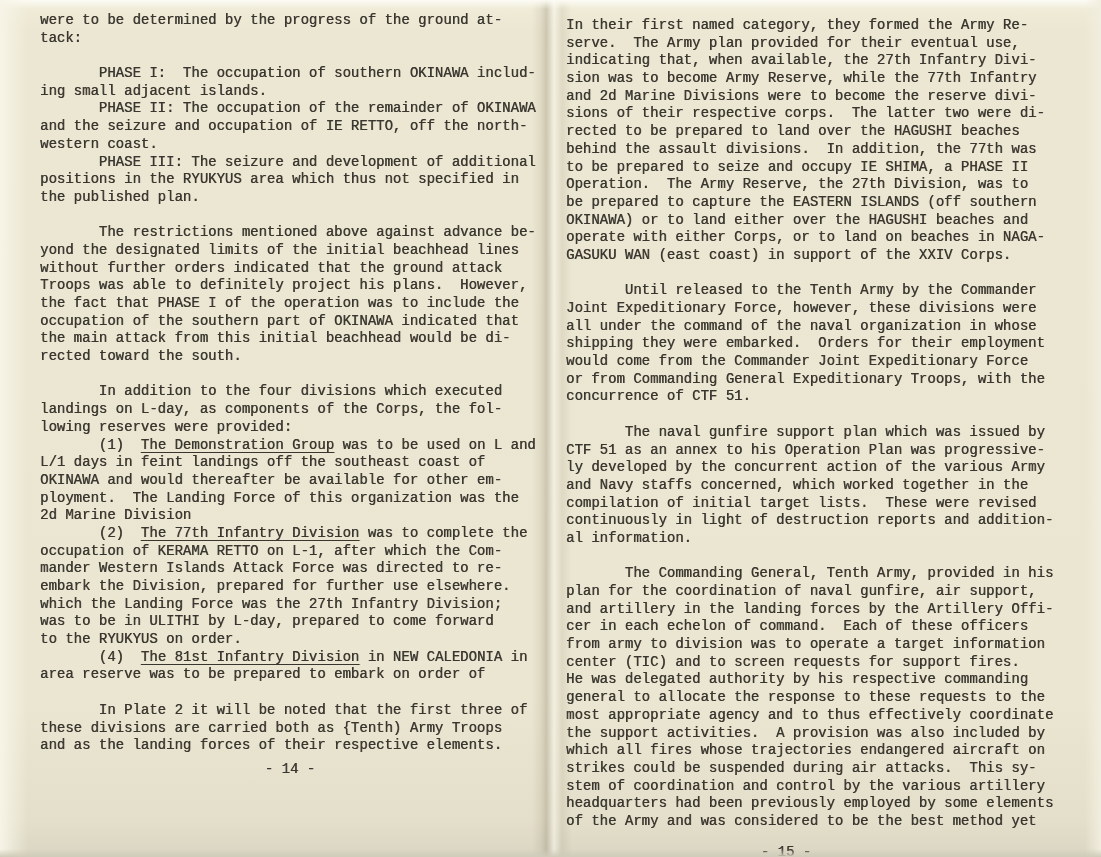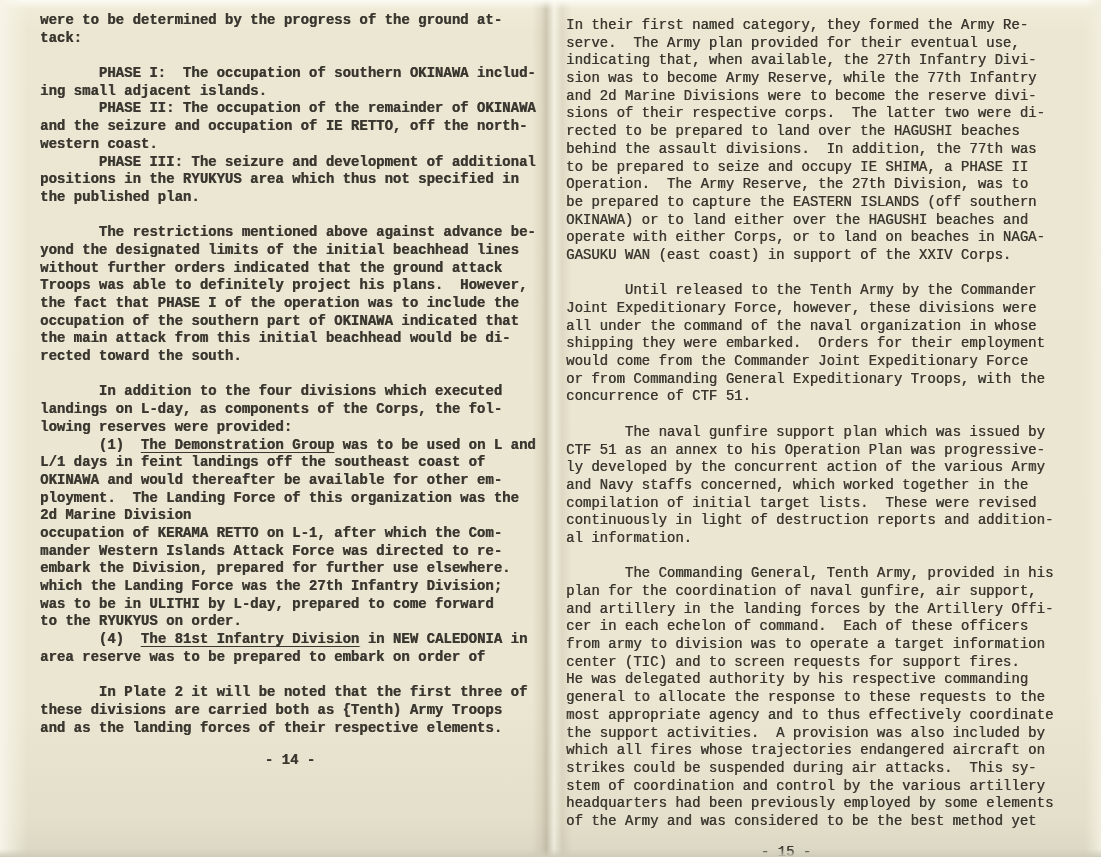--- a/index.html
+++ b/index.html
@@ -41,30 +41,30 @@
       rgba(108,98,72,0.10) 75%,
       rgba(108,98,72,0) 100%);
   }
   .page {
     position: absolute; top: 0; height: 857px;
     color: #39362f;
     font-size: 14px;
     line-height: 17.7px;
     text-shadow: 0.5px 0 0 rgba(57,54,47,0.75);
   }
-  .page-left  { left: 0;   width: 553px; padding: 12px 0 0 40px; box-sizing: border-box; font-weight: bold; }
+  .page-left  { left: 0;   width: 553px; padding: 12px 0 0 40px; box-sizing: border-box; }
   .page-right { left: 553px; width: 548px; padding: 17px 0 0 13px; box-sizing: border-box; }
   .line { white-space: pre; height: 17.7px; }
   .u { text-decoration: underline; text-underline-offset: 2.5px; text-decoration-thickness: 1.2px; }
   .page-number {
     white-space: pre;
     text-align: center;
     height: 17.7px;
   }
-  .page-left .page-number  { width: 500px; margin-top: 15px; }
+  .page-left .page-number  { width: 500px; margin-top: 6px; }
   .page-right .page-number { width: 440px; margin-top: 13px; }
 </style>
 </head>
 <body>
 
 <div class="scan">
 
   <div class="page page-left">
     <div>
         <div class="line">were to be determined by the progress of the ground at-</div>
@@ -89,20 +89,21 @@
         <div class="line">rected toward the south.</div>
         <div class="line"> </div>
         <div class="line">       In addition to the four divisions which executed</div>
         <div class="line">landings on L-day, as components of the Corps, the fol-</div>
         <div class="line">lowing reserves were provided:</div>
         <div class="line"><span>       (1)  </span><span class="u">The Demonstration Group</span><span> was to be used on L and</span></div>
         <div class="line">L/1 days in feint landings off the southeast coast of</div>
         <div class="line">OKINAWA and would thereafter be available for other em-</div>
         <div class="line">ployment.  The Landing Force of this organization was the</div>
         <div class="line">2d Marine Division</div>
+        <div class="line"><span>       (2)  </span><span class="u">The 77th Infantry Division</span><span> was to complete the</span></div>
         <div class="line">occupation of KERAMA RETTO on L-1, after which the Com-</div>
         <div class="line">mander Western Islands Attack Force was directed to re-</div>
         <div class="line">embark the Division, prepared for further use elsewhere.</div>
         <div class="line">which the Landing Force was the 27th Infantry Division;</div>
         <div class="line">was to be in ULITHI by L-day, prepared to come forward</div>
         <div class="line">to the RYUKYUS on order.</div>
         <div class="line"><span>       (4)  </span><span class="u">The 81st Infantry Division</span><span> in NEW CALEDONIA in</span></div>
         <div class="line">area reserve was to be prepared to embark on order of</div>
         <div class="line"> </div>
         <div class="line">       In Plate 2 it will be noted that the first three of</div>

